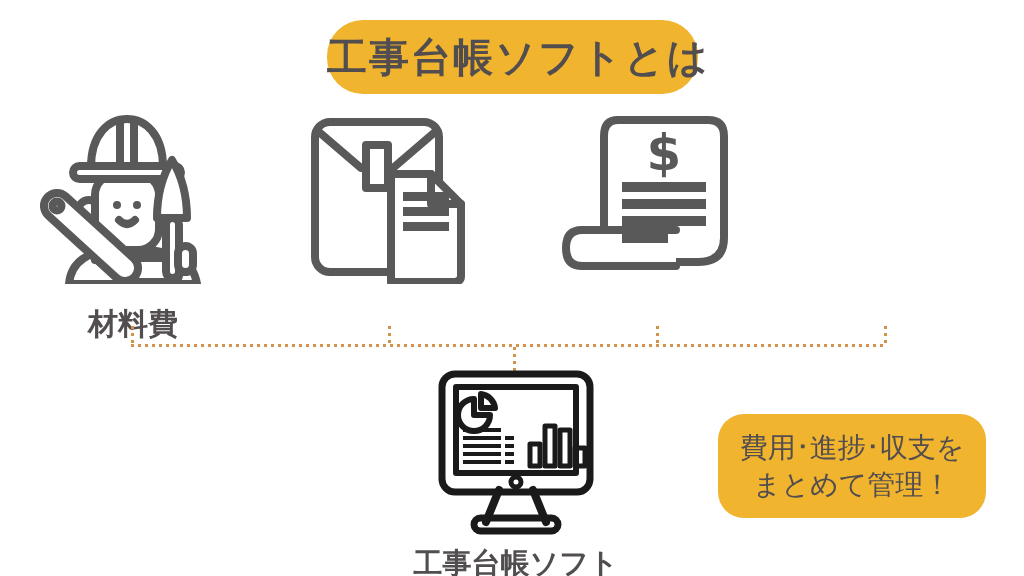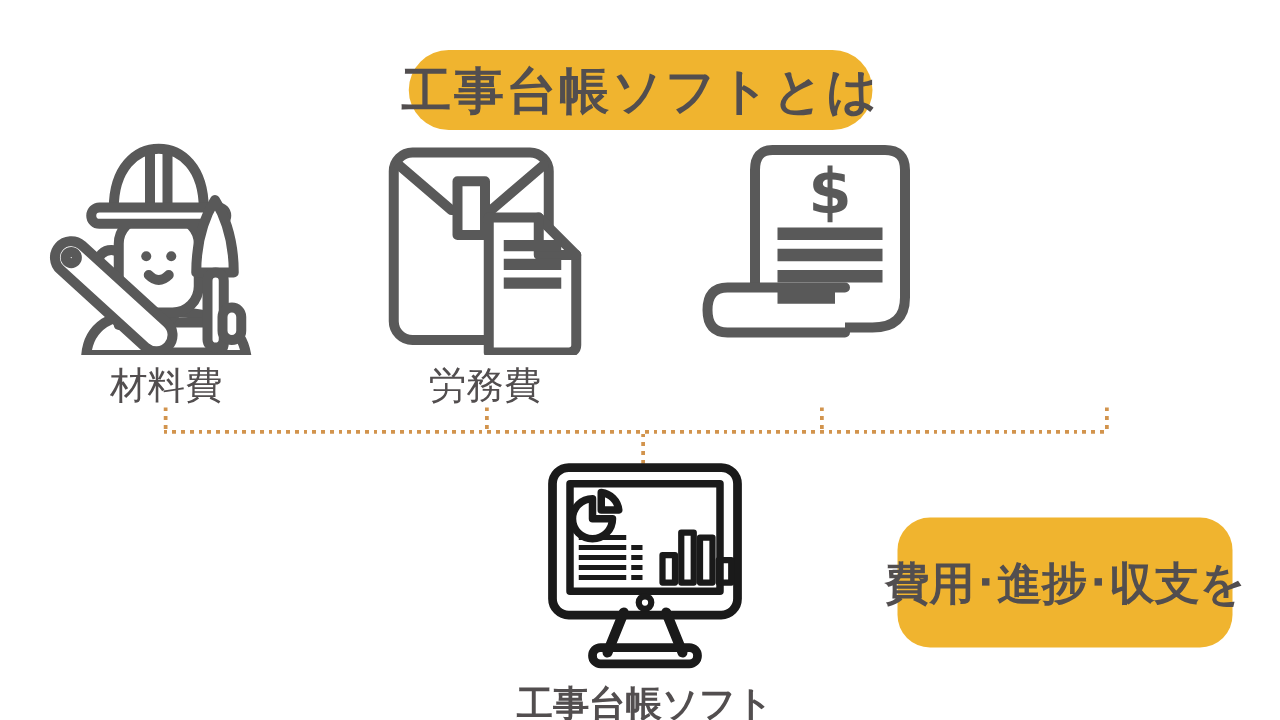--- a/index.html
+++ b/index.html
@@ -9,33 +9,33 @@
     --text:#524E4F;
     --conn:#D2944D;
   }
   html,body{margin:0;padding:0;background:#e8e8e8;}
   .canvas{
     position:relative;width:1024px;height:576px;background:#ffffff;
     overflow:hidden;margin:0 auto;
     font-family:"Liberation Sans","DejaVu Sans",sans-serif;
   }
   .title-pill{
-    position:absolute;left:327px;top:20px;width:371px;height:64px;
+    position:absolute;left:327px;top:20px;width:371px;height:74px;
     background:var(--yellow);border-radius:36px;
-    display:flex;align-items:center;justify-content:center;margin-top:20px;
+    display:flex;align-items:center;justify-content:flex-start;
   }
   .title-pill span{
     font-size:40px;font-weight:bold;color:var(--text);letter-spacing:2px;white-space:nowrap;
   }
   .cost-item{
     position:absolute;top:112px;width:180px;display:flex;flex-direction:column;align-items:center;
   }
   .cost-item .icon-box{height:172px;display:flex;align-items:flex-end;justify-content:center;}
   .cost-item .item-label{
-    margin-top:4px;font-size:30px;font-weight:normal;color:var(--text);white-space:nowrap;
+    margin-top:20px;font-size:30px;font-weight:bold;color:var(--text);white-space:nowrap;
   }
   .item-materials{left:43px;}
   .item-labor{left:298px;}
   .item-subcontract{left:566px;}
   .item-expenses{left:796px;}
   .dot-h{position:absolute;height:3px;
     background-image:repeating-linear-gradient(to right,var(--conn) 0 3px,transparent 3px 7px);}
   .dot-v{position:absolute;width:3px;
     background-image:repeating-linear-gradient(to bottom,var(--conn) 0 3px,transparent 3px 7px);}
   .conn-v1{left:131px;top:326px;height:20px;}
@@ -50,21 +50,21 @@
   }
   .software-block .software-label{
     margin-top:2px;font-size:29px;font-weight:bold;color:var(--text);white-space:nowrap;
   }
   .callout{
     position:absolute;left:718px;top:414px;width:268px;height:104px;
     background:var(--yellow);border-radius:26px;
     display:flex;flex-direction:column;align-items:center;justify-content:center;
   }
   .callout span{
-    font-size:36px;font-weight:bold;color:var(--text);line-height:37px;white-space:nowrap;
+    font-size:28px;font-weight:normal;color:var(--text);line-height:37px;white-space:nowrap;
   }
   svg{display:block;}
   .stroke-g{fill:none;stroke:var(--gray);stroke-width:8;stroke-linecap:round;stroke-linejoin:round;}
   .fillw{fill:#ffffff;}
   .fill-g{fill:var(--gray);stroke:none;}
   .stroke-b{fill:none;stroke:var(--black);stroke-linecap:round;stroke-linejoin:round;}
 </style>
 </head>
 <body>
 
@@ -112,21 +112,20 @@
         <rect class="stroke-g fillw" x="12" y="10" width="124" height="150" rx="15" stroke-width="9"></rect>
         <path class="stroke-g" d="M16,20 L58,56 H90 L132,20" stroke-width="9"></path>
         <rect class="stroke-g fillw" x="63" y="33" width="22" height="43" stroke-width="9"></rect>
         <path class="stroke-g fillw" d="M88,62 H128 L158,92 V164 Q158,170 150,170 H88 Z" stroke-width="9"></path>
         <path class="stroke-g" d="M128,62 V92 H158" stroke-width="9"></path>
         <rect class="fill-g" x="100" y="80" width="46" height="9"></rect>
         <rect class="fill-g" x="100" y="95" width="46" height="9"></rect>
         <rect class="fill-g" x="100" y="110" width="46" height="9"></rect>
       </svg>
     </div>
-    <div class="item-label">労務費</div>
   </div>
 
   <div class="cost-item item-subcontract">
     <div class="icon-box">
       <svg width="196" height="174" viewBox="0 0 196 174">
         <path class="stroke-g fillw" d="M60,10 H150 Q166,10 166,26 V128 Q166,152 140,152 H46 V26 Q46,10 60,10 Z" stroke-width="9"></path>
         <path class="stroke-g fillw" d="M118,120 H24 Q8,120 8,138 Q8,156 24,156 H118" stroke-width="9"></path>
         <text x="106" y="60" text-anchor="middle" font-size="50" font-weight="bold" fill="#595959" font-family="'DejaVu Sans',sans-serif">$</text>
         <rect class="fill-g" x="64" y="72" width="84" height="10"></rect>
         <rect class="fill-g" x="64" y="89" width="84" height="10"></rect>
@@ -174,15 +173,16 @@
         <rect class="stroke-b" x="109" y="58" width="10" height="40" stroke-width="5"></rect>
         <rect class="stroke-b" x="124" y="62" width="10" height="36" stroke-width="5"></rect>
         <rect class="stroke-b" x="139" y="80" width="10" height="18" stroke-width="5"></rect>
       </svg>
     </div>
     <div class="software-label">工事台帳ソフト</div>
   </div>
 
   <div class="callout">
     <span>費用･進捗･収支を</span>
+    <span>まとめて管理！</span>
   </div>
 
 </div>
 
 </body></html>

